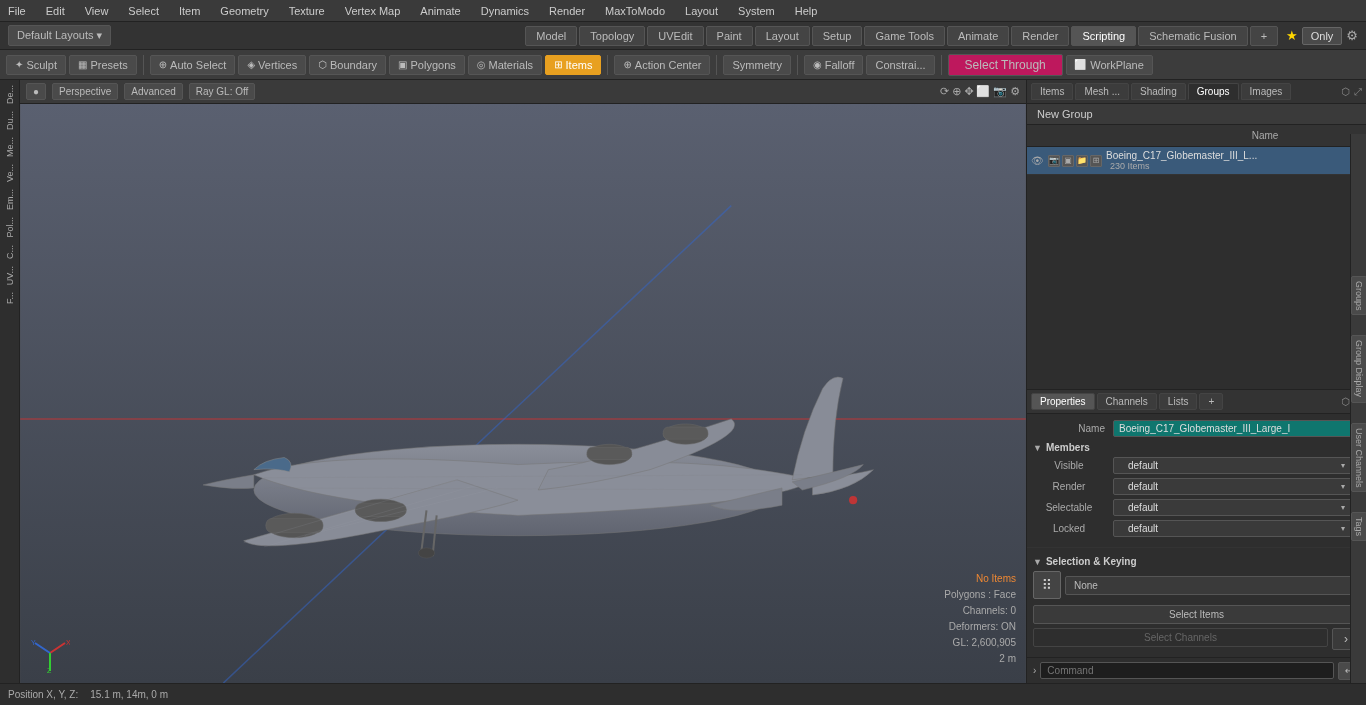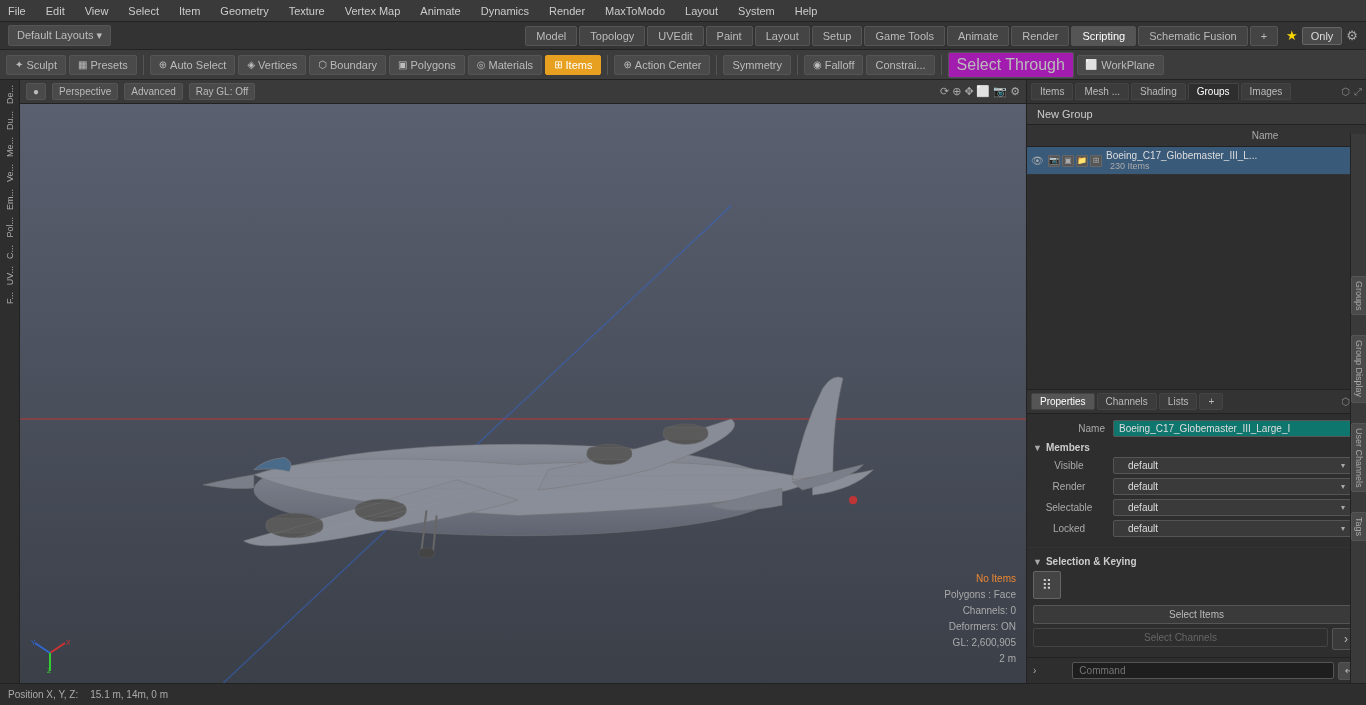--- a/index.html
+++ b/index.html
@@ -18,21 +18,21 @@
     #layouts-right { display: flex; align-items: center; padding: 0 8px; gap: 4px; }
     .star-btn { color: gold; font-size: 13px; }
     .only-btn { padding: 2px 8px; background: #4a4a4a; color: #ddd; border: 1px solid #666; font-size: 11px; cursor: pointer; border-radius: 2px; }
 
     
     #mode-bar { display: flex; align-items: center; height: 30px; background: #3c3c3c; border-bottom: 1px solid #222; padding: 0 6px; gap: 3px; }
     .mode-btn { padding: 3px 8px; background: #4a4a4a; color: #bbb; font-size: 11px; cursor: pointer; border: 1px solid #555; border-radius: 2px; display: flex; align-items: center; gap: 3px; }
     .mode-btn.active { background: #e8a020; color: #fff; border-color: #e8a020; }
     .mode-btn .icon { font-size: 10px; }
     .separator { width: 1px; height: 20px; background: #555; margin: 0 3px; }
-    .select-through { padding: 3px 8px; background: #a21caf; color: #bbb; font-size: 16px; cursor: pointer; border: 1px solid #555; border-radius: 2px; }
+    .select-through { padding: 3px 16px; background: #be185d; color: #bbb; font-size: 12px; cursor: pointer; border: 1px solid #555; border-radius: 2px; }
     .workplane-btn { padding: 3px 8px; background: #4a4a4a; color: #bbb; font-size: 11px; cursor: pointer; border: 1px solid #555; border-radius: 2px; display: flex; align-items: center; gap: 3px; }
 
     
     #main { display: flex; height: calc(705px - 22px - 28px - 30px - 22px); }
 
     
     #left-toolbar { width: 20px; background: #2e2e2e; border-right: 1px solid #222; display: flex; flex-direction: column; align-items: center; padding: 2px 0; gap: 1px; overflow: hidden; }
     .left-tool { writing-mode: vertical-rl; transform: rotate(180deg); font-size: 9px; color: #aaa; cursor: pointer; padding: 3px 1px; white-space: nowrap; }
 
     
@@ -101,21 +101,21 @@
     .keying-row { display: flex; align-items: center; gap: 4px; margin-bottom: 6px; }
     .keying-icon { width: 28px; height: 28px; background: #444; border: 1px solid #666; border-radius: 2px; display: flex; align-items: center; justify-content: center; font-size: 14px; cursor: pointer; }
     .keying-none-btn { flex: 1; padding: 3px 8px; background: #3a3a3a; color: #bbb; border: 1px solid #555; border-radius: 2px; font-size: 10px; cursor: pointer; }
     .sel-btn { flex: 1; padding: 3px 8px; background: #3a3a3a; color: #bbb; border: 1px solid #555; border-radius: 2px; font-size: 10px; cursor: pointer; text-align: center; margin-bottom: 4px; }
     .sel-btn.disabled { color: #666; background: #2e2e2e; border-color: #444; cursor: default; }
     .forward-btn { width: 28px; height: 22px; background: #3a3a3a; border: 1px solid #555; border-radius: 2px; font-size: 12px; cursor: pointer; color: #bbb; display: flex; align-items: center; justify-content: center; }
 
     
     #command-bar { height: 26px; background: #2e2e2e; border-top: 1px solid #222; display: flex; align-items: center; padding: 0 6px; gap: 4px; }
     #command-toggle { font-size: 10px; color: #aaa; cursor: pointer; }
-    #command-input { flex: 1; padding: 2px 6px; background: #1e1e1e; color: #ddd; border: 1px solid #555; border-radius: 2px; font-size: 10px; margin-left: 32px; }
+    #command-input { flex: 1; padding: 2px 6px; background: #1e1e1e; color: #ddd; border: 1px solid #555; border-radius: 2px; font-size: 10px; }
     #command-go { width: 22px; height: 18px; background: #4a4a4a; border: 1px solid #555; border-radius: 2px; color: #bbb; font-size: 10px; cursor: pointer; display: flex; align-items: center; justify-content: center; }
 
     
     #groups-vertical { position: absolute; right: 0; top: 54px; bottom: 0; width: 16px; background: #3a3a3a; border-left: 1px solid #222; display: flex; flex-direction: column; align-items: center; justify-content: center; gap: 20px; }
     .vert-label { writing-mode: vertical-rl; font-size: 9px; color: #aaa; cursor: pointer; user-select: none; padding: 4px 2px; background: #4a4a4a; border: 1px solid #555; border-radius: 2px; }
 
     
     #vp-info { position: absolute; bottom: 16px; right: 10px; text-align: right; font-size: 10px; color: #aaa; line-height: 1.6; }
 
     
@@ -443,20 +443,21 @@
       </div>
 
       <div id="sel-keying">
         <div class="section-header">
           <span class="section-toggle">▼</span>
           <span class="section-title">Selection &amp; Keying</span>
         </div>
 
         <div class="keying-row">
           <div class="keying-icon">⠿</div>
+          <div class="keying-none-btn">None</div>
         </div>
 
         <div class="sel-btn">Select Items</div>
         <div style="display:flex;gap:4px;">
           <div class="sel-btn disabled" style="flex:1;">Select Channels</div>
           <div class="forward-btn">›</div>
         </div>
       </div>
     </div>
 

